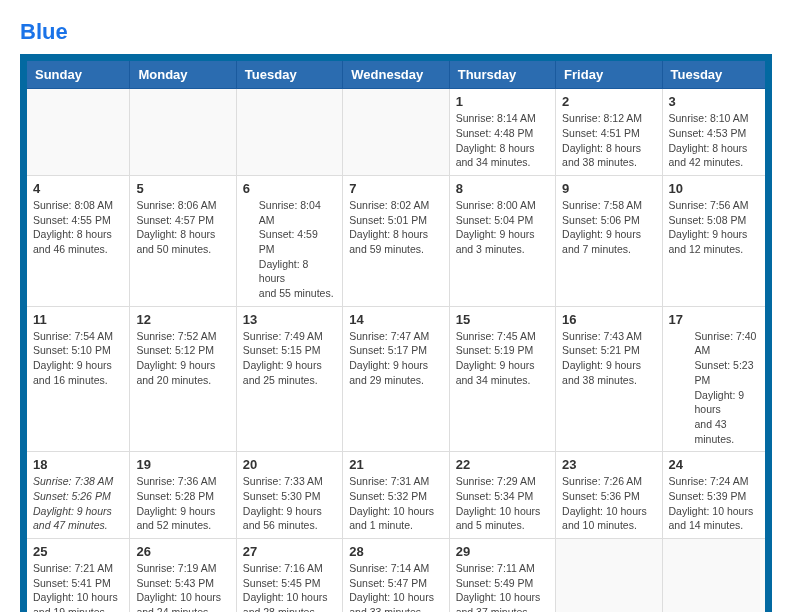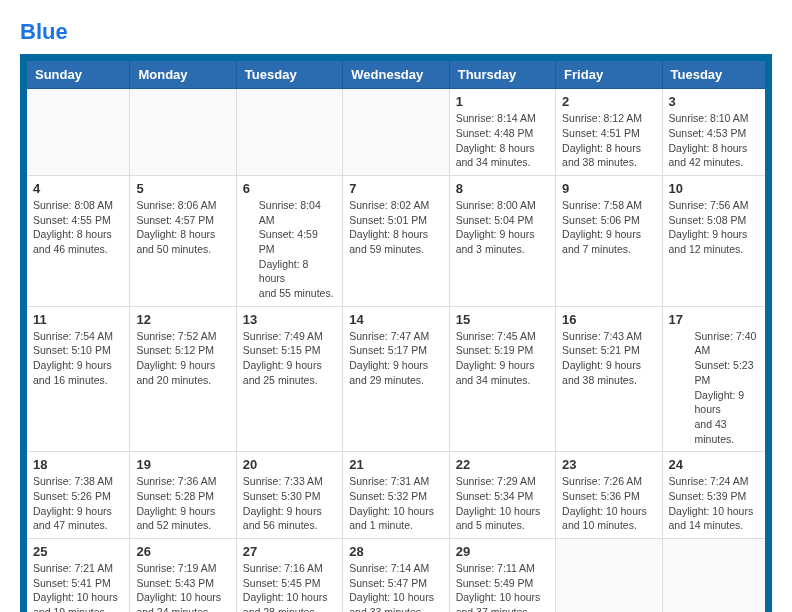--- a/index.html
+++ b/index.html
@@ -236,21 +236,21 @@
           <span class="day-number">17</span>
           <div class="day-info" style="white-space: pre-line; margin-left: 26px;">Sunrise: 7:40 AM
 Sunset: 5:23 PM
 Daylight: 9 hours
 and 43 minutes.</div>
         </td>
       </tr>
       <tr>
         <td>
           <span class="day-number">18</span>
-          <div class="day-info" style="white-space: pre-line;">Sunrise: 7:38 AM
+          <div class="day-info" style="white-space: pre-line; font-style: italic;">Sunrise: 7:38 AM
 Sunset: 5:26 PM
 Daylight: 9 hours
 and 47 minutes.</div>
         </td>
         <td>
           <span class="day-number">19</span>
           <div class="day-info" style="white-space: pre-line;">Sunrise: 7:36 AM
 Sunset: 5:28 PM
 Daylight: 9 hours
 and 52 minutes.</div>

